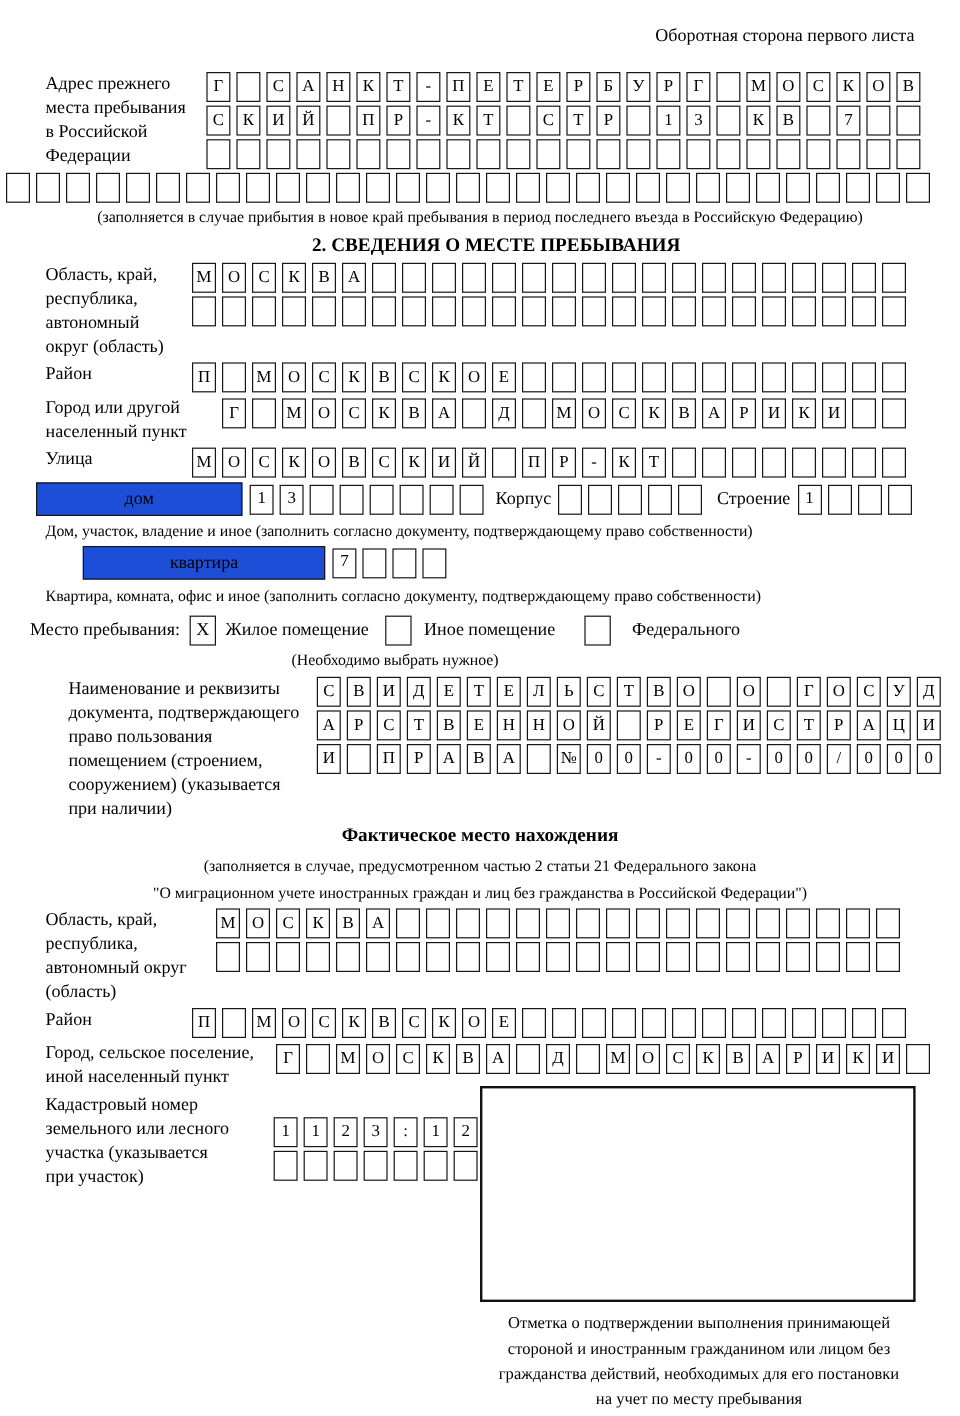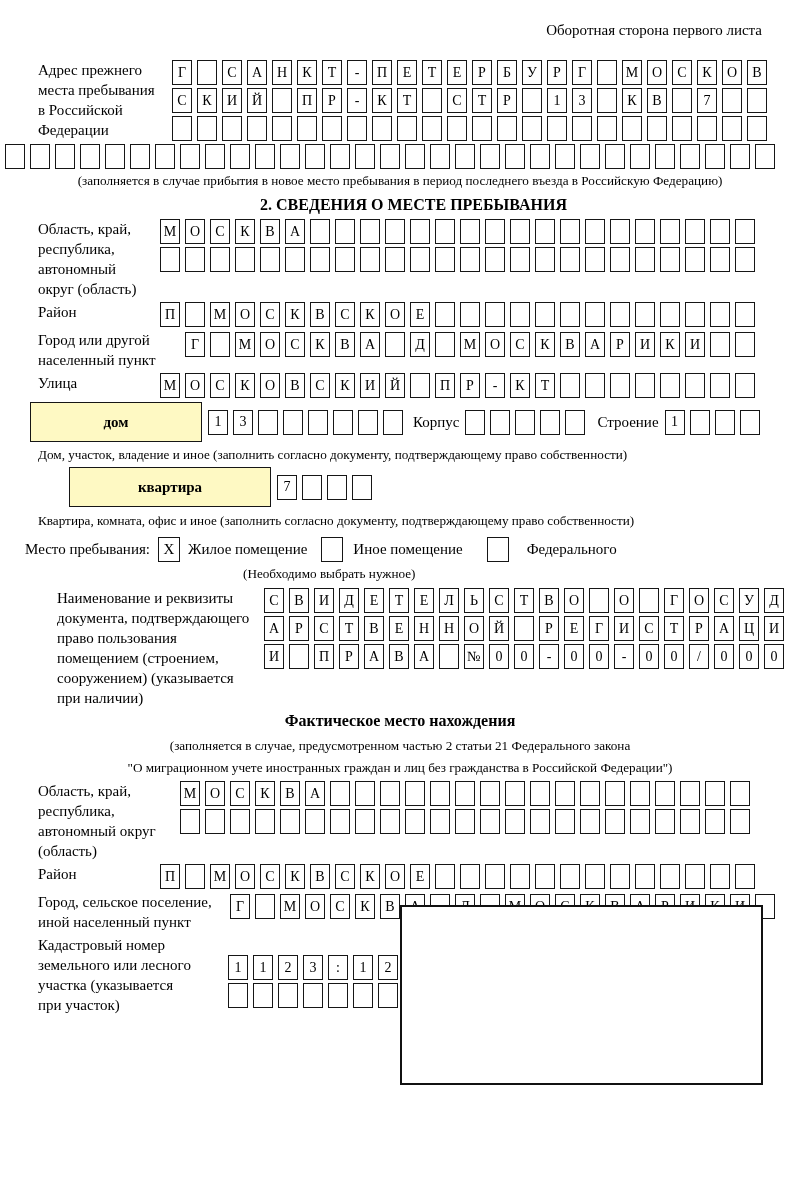--- a/index.html
+++ b/index.html
@@ -12,22 +12,22 @@
   .flexrow{display:flex;align-items:flex-start;}
   .lbl{font-size:15px;line-height:20px;white-space:pre-line;flex:none;}
   .boxcol{display:flex;flex-direction:column;gap:3px;}
   .boxrow{display:flex;gap:5px;flex:none;}
   .cell{
     width:20px;height:25px;border:1.8px solid #161616;box-sizing:border-box;flex:none;
     display:flex;align-items:center;justify-content:center;
     font-size:14px;line-height:1;background:#fff;
   }
   .widebox{
-    border:1.8px solid #161616;box-sizing:border-box;height:40px;flex:none;
-    display:flex;align-items:center;justify-content:center;font-size:15px;background:#fef9c3;font-weight:bold;
+    border:1.8px solid #161616;box-sizing:border-box;height:28px;flex:none;
+    display:flex;align-items:center;justify-content:center;font-size:15px;background:#1d4ed8;
   }
   .inline-lbl{font-size:15px;line-height:28px;flex:none;}
   .caption{font-size:13.2px;line-height:17px;}
   .caption-center{text-align:center;}
   .sec-title{font-weight:bold;font-size:16px;text-align:center;}
   .checkbox{
     width:22px;height:25px;border:1.8px solid #161616;box-sizing:border-box;flex:none;
     display:flex;align-items:center;justify-content:center;font-size:15px;background:#fff;
   }
   .stamp-box{position:absolute;left:400px;top:905px;width:363px;height:180px;border:2px solid #111;box-sizing:border-box;background:#fff;}
@@ -154,21 +154,21 @@
         <div class="cell"></div>
         <div class="cell"></div>
         <div class="cell"></div>
         <div class="cell"></div>
         <div class="cell"></div>
         <div class="cell"></div>
         <div class="cell"></div>
         <div class="cell"></div>
         <div class="cell"></div>
       </div>
-    <div class="caption caption-center" style="margin-top:3px;">(заполняется в случае прибытия в новое место пребывания в период последнего въезда в Российскую Федерацию)</div>
+    <div class="caption caption-center" style="margin-top:3px;">(заполняется в случае прибытия в новое край пребывания в период последнего въезда в Российскую Федерацию)</div>
 
     <div class="sec-title" style="margin-top:7px;padding-left:27px;">2. СВЕДЕНИЯ О МЕСТЕ ПРЕБЫВАНИЯ</div>
 
     <div class="flexrow" style="margin-top:5px;">
       <div class="lbl" style="margin-left:38px;width:122px;">Область, край,
 республика,
 автономный
 округ (область)</div>
       <div class="boxcol">
         <div class="boxrow">
@@ -621,14 +621,18 @@
             <div class="cell"></div>
             <div class="cell"></div>
             <div class="cell"></div>
           </div>
       </div>
     </div>
 
   </div>
 
   <div class="stamp-box"></div>
+  <div class="stamp-note">Отметка о подтверждении выполнения принимающей
+стороной и иностранным гражданином или лицом без
+гражданства действий, необходимых для его постановки
+на учет по месту пребывания</div>
 
 </div>
 
 </body></html>

